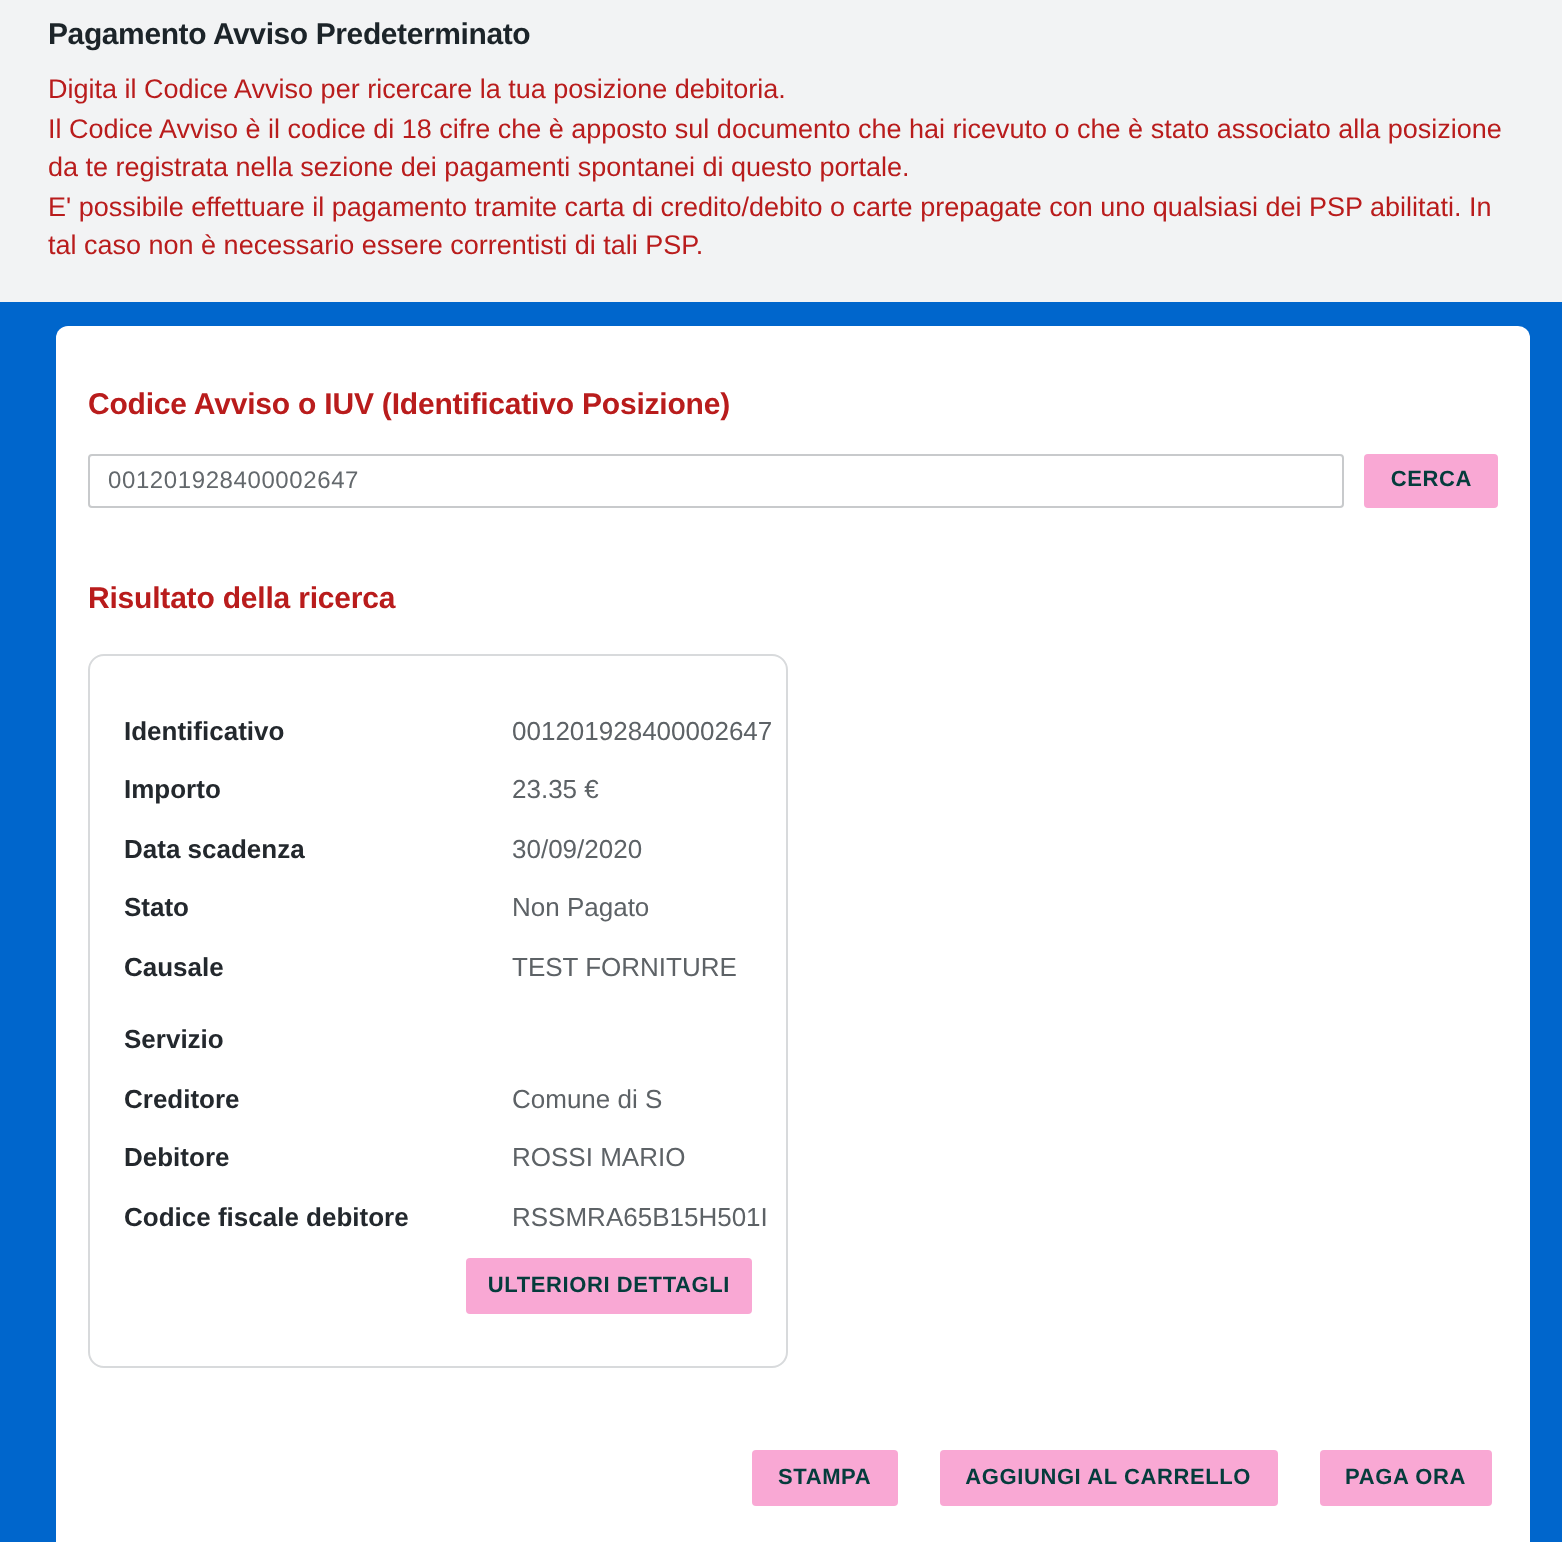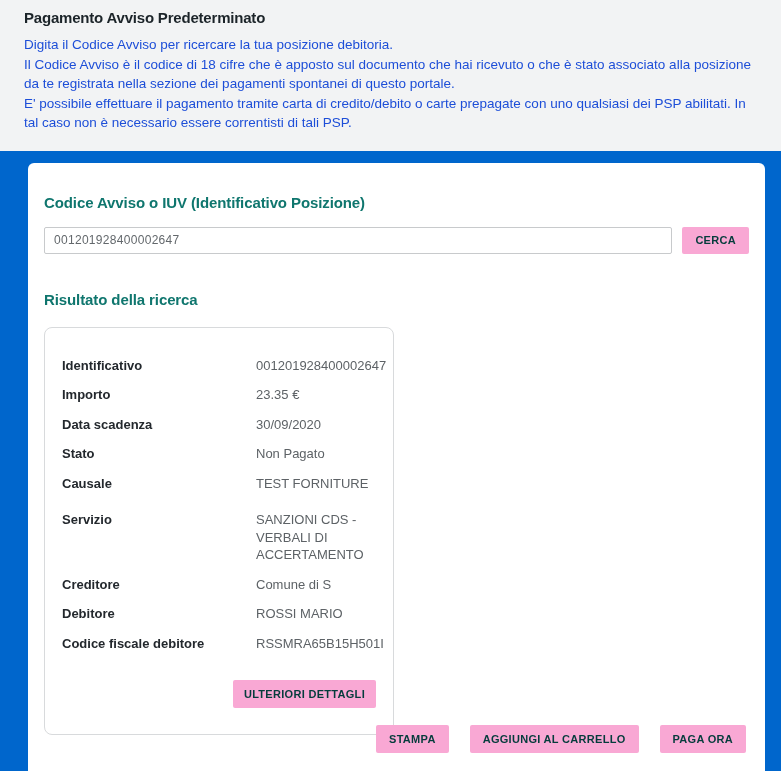--- a/index.html
+++ b/index.html
@@ -10,39 +10,39 @@
     font-family: "Liberation Sans", "DejaVu Sans", sans-serif;
     color: #343a40;
   }
 
   
   .header { padding: 9px 24px 18px 24px; background: #f2f3f4; }
   .header h1 {
     font-size: 15px; font-weight: bold; color: #1c2429;
     letter-spacing: -0.2px; margin-bottom: 9px;
   }
-  .intro { font-size: 13.5px; line-height: 19.5px; color: #1d4ed8; max-width: 735px; }
+  .intro { font-size: 13.5px; line-height: 19.5px; color: #b91c1c; max-width: 735px; }
   .intro div { margin: 0; }
 
   
   .blue-panel {
     background: #0066cc;
     height: 628px;
     padding: 12px 16px 0 28px;
   }
   .white-panel {
     background: #ffffff;
     border-radius: 6px 6px 0 0;
     height: 100%;
     padding: 31px 16px 0 16px;
     position: relative;
   }
 
   .section-heading {
-    font-size: 15px; font-weight: bold; color: #0f766e;
+    font-size: 15px; font-weight: bold; color: #b91c1c;
     letter-spacing: -0.1px;
   }
   .search-heading { margin-bottom: 16px; }
 
   
   .search-row { display: flex; align-items: stretch; }
   .search-input {
     flex: 1;
     height: 27px;
     border: 1px solid #c8cacc;
@@ -87,21 +87,21 @@
     margin-bottom: 12px;
     align-items: start;
   }
   .result-row:nth-child(6) { margin-top: 19px; }
   .result-label {
     font-size: 13px; font-weight: bold; color: #23282d; line-height: 17.5px;
   }
   .result-value {
     font-size: 13px; color: #5d6266; line-height: 17.5px;
   }
-  .details-btn-row { display: flex; justify-content: flex-end; margin-top: 28px; }
+  .details-btn-row { display: flex; justify-content: flex-end; margin-top: 12px; }
   .details-btn { padding: 8px 11px; }
 
   
   .actions-row {
     position: absolute;
     right: 19px;
     bottom: 26px;
     display: flex;
     gap: 21px;
   }
@@ -153,21 +153,20 @@
     <span class="result-value">Non Pagato</span>
   </div>
 
   <div class="result-row">
     <span class="result-label">Causale</span>
     <span class="result-value">TEST FORNITURE</span>
   </div>
 
   <div class="result-row">
     <span class="result-label">Servizio</span>
-    <span class="result-value">SANZIONI CDS - VERBALI DI ACCERTAMENTO</span>
   </div>
 
   <div class="result-row">
     <span class="result-label">Creditore</span>
     <span class="result-value">Comune di S</span>
   </div>
 
   <div class="result-row">
     <span class="result-label">Debitore</span>
     <span class="result-value">ROSSI MARIO</span>

